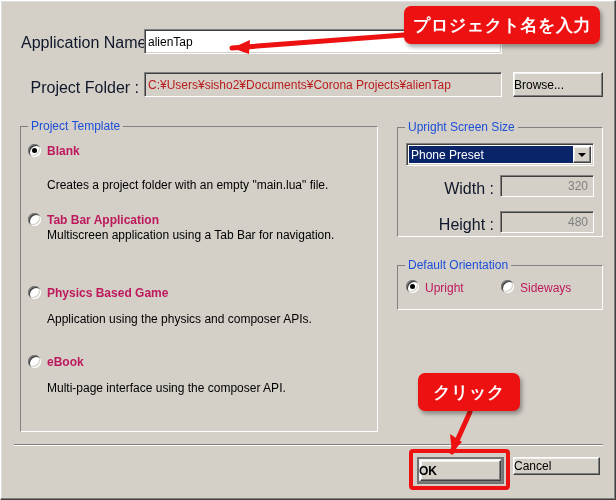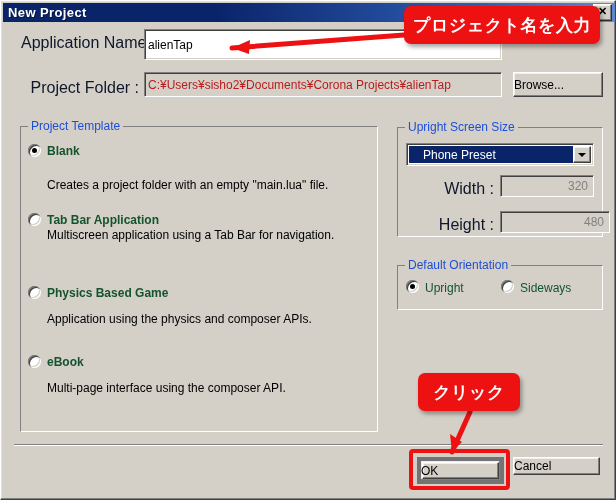--- a/index.html
+++ b/index.html
@@ -125,21 +125,22 @@
     box-shadow: inset -1px -1px 0 #808080, inset 1px 1px 0 #f2f0ed;
     font-size: 12px;
     color: #000000;
     display: flex;
     align-items: center;
     justify-content: flex-start;
     cursor: default;
     font-family: "Liberation Sans", sans-serif;
   }
   .btn.default {
-    border: 4px solid #737373;
+    border: 2px solid #737373;
+    font-weight: bold;
   }
   .btn.default .inner {
     position: absolute;
     left: 1px; top: 1px; right: 1px; bottom: 1px;
     border: 1px solid #ffffff;
     border-right-color: #404040;
     border-bottom-color: #404040;
     box-shadow: inset -1px -1px 0 #808080, inset 1px 1px 0 #f2f0ed;
     pointer-events: none;
   }
@@ -191,21 +192,21 @@
     position: absolute;
     left: 4px; top: 4px;
     width: 5px; height: 5px;
     border-radius: 50%;
     background: #000000;
   }
   .radio-label {
     position: absolute;
     font-size: 12px;
     font-weight: bold;
-    color: #14532d;
+    color: #be185d;
     white-space: nowrap;
   }
   .radio-label.normal { font-weight: normal; }
   .desc {
     position: absolute;
     font-size: 12px;
     color: #000000;
     white-space: nowrap;
   }
 
@@ -221,21 +222,21 @@
   }
   .combo .sel {
     position: absolute;
     left: 2px; top: 2px; bottom: 2px;
     right: 19px;
     background: #0a246a;
     color: #ffffff;
     font-size: 12px;
     display: flex;
     align-items: center;
-    padding-left: 14px;
+    padding-left: 2px;
     white-space: nowrap;
     overflow: hidden;
   }
   .combo .arrowbtn {
     position: absolute;
     right: 2px; top: 2px; bottom: 2px;
     width: 16px;
     background: #d4d0c8;
     border: 1px solid #ffffff;
     border-right-color: #404040;
@@ -295,30 +296,23 @@
     pointer-events: none;
   }
 </style>
 </head>
 <body>
 
 <div id="screen">
 
   <div class="window">
 
-    <div class="titlebar">
-      <div class="titlebar-text">New Project</div>
-      <div class="titlebar-spacer"></div>
-      <div class="close-btn">
-        <div class="x">✕</div>
-      </div>
-    </div>
 
     <div class="lbl lbl-right" style="left:20px; top:33px; width:118px;">Application Name :</div>
-    <div class="textfield sunken" style="left:143px; top:28px; width:358px; height:31px;">alienTap</div>
+    <div class="textfield sunken" style="left:143px; top:28px; width:358px; height:25px;">alienTap</div>
 
     <div class="lbl lbl-right" style="left:20px; top:78px; width:118px;">Project Folder :</div>
     <div class="textfield sunken readonly" style="left:143px; top:71px; width:358px; height:25px;">C:¥Users¥sisho2¥Documents¥Corona Projects¥alienTap</div>
     <div class="btn" style="left:512px; top:71px; width:90px; height:25px;">
       <span class="cap">Browse...</span>
     </div>
 
     <div class="group" style="left:19px; top:125px; width:358px; height:306px;">
       <div class="inset"></div>
     </div>
@@ -351,21 +345,21 @@
       <div class="sel">Phone Preset</div>
       <div class="arrowbtn">
         <div class="tri-down"></div>
       </div>
     </div>
 
     <div class="lbl lbl-right" style="left:415px; top:179px; width:78px;">Width :</div>
     <div class="textfield sunken disabled" style="left:499px; top:174px; width:94px; height:22px;">320</div>
 
     <div class="lbl lbl-right" style="left:415px; top:215px; width:78px;">Height :</div>
-    <div class="textfield sunken disabled" style="left:499px; top:210px; width:110px; height:22px;">480</div>
+    <div class="textfield sunken disabled" style="left:499px; top:210px; width:94px; height:22px;">480</div>
 
     <div class="group" style="left:396px; top:264px; width:206px; height:45px;">
       <div class="inset"></div>
     </div>
     <div class="group-title" style="left:404px; top:257px;">Default Orientation</div>
 
     <div class="radio" style="left:405px; top:279px;">
       <div class="dot"></div>
     </div>
     <div class="radio-label normal" style="left:424px; top:280px;">Upright</div>

